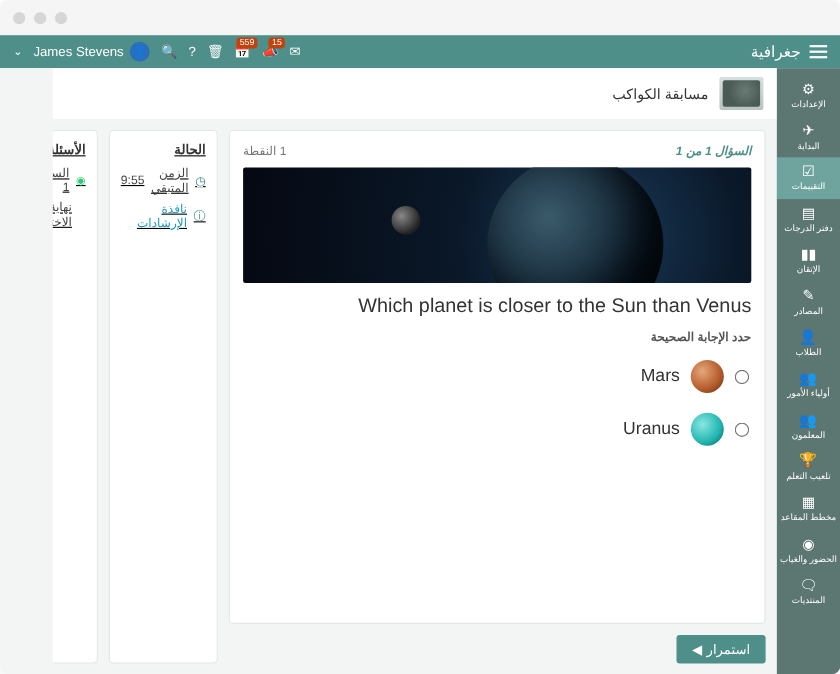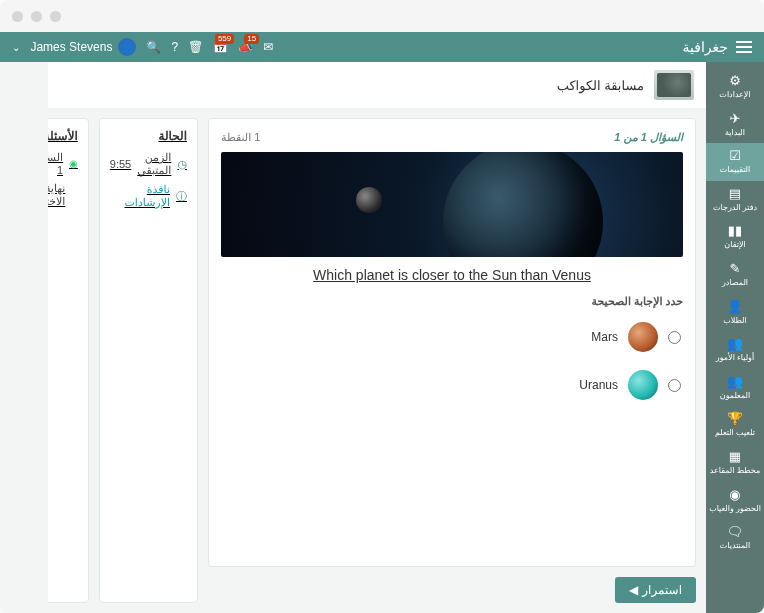--- a/index.html
+++ b/index.html
@@ -39,27 +39,27 @@
 .q-item { display: flex; align-items: center; gap: 6px; margin-bottom: 6px; }
 .q-ico { color: #2ecc71; font-size: 10px; }
 .question-area { flex: 1; display: flex; flex-direction: column; }
 .q-card { background: #fff; border: 1px solid #e3e6e6; border-radius: 4px; padding: 12px; flex: 1; overflow-y: auto; }
 .q-head { display: flex; justify-content: space-between; font-size: 11px; margin-bottom: 8px; }
 .q-counter { color: #4e8f8a; font-style: italic; font-weight: bold; }
 .q-points { color: #777; }
 .hero { width: 100%; height: 105px; border-radius: 2px; margin-bottom: 10px; position: relative; overflow: hidden; background: radial-gradient(circle at 70% 60%, #1a3a5a 0%, #0a1828 40%, #050812 100%); }
 .planet-big { position: absolute; width: 160px; height: 160px; border-radius: 50%; right: 80px; top: -10px; background: radial-gradient(circle at 35% 35%, #3a5a6a, #0a1a2a 65%); box-shadow: inset -20px -20px 40px rgba(0,0,0,.8); }
 .planet-sm { position: absolute; width: 26px; height: 26px; border-radius: 50%; left: 135px; top: 35px; background: radial-gradient(circle at 35% 35%, #888, #222 70%); }
-.q-text { text-align: center; direction: ltr; font-size: 14px; color: #333; margin-bottom: 12px; text-decoration: underline; }
+.q-text { text-align: right; direction: ltr; font-size: 18px; color: #333; margin-bottom: 12px; }
 .q-instr { font-size: 11px; color: #555; font-weight: 600; margin-bottom: 10px; }
 .options { display: flex; flex-direction: column; gap: 10px; }
 .opt { display: flex; align-items: center; gap: 10px; padding: 4px 2px; }
 .opt input { margin: 0; }
 .opt-img { width: 30px; height: 30px; border-radius: 50%; flex: 0 0 auto; }
-.opt-label { font-size: 12px; color: #333; direction: ltr; }
+.opt-label { font-size: 16px; color: #333; direction: ltr; }
 .mars { background: radial-gradient(circle at 35% 35%, #e6a77a, #b35a2a 60%, #5a2a12); }
 .uranus { background: radial-gradient(circle at 35% 35%, #8ae6e0, #20b5b0 60%, #0a5a58); }
 .earth { background: radial-gradient(circle at 35% 35%, #5a9ad6, #2a6ab0 40%, #1a4a20 60%, #0a2a50); }
 .mercury { background: radial-gradient(circle at 35% 35%, #b0a58a, #7a6a4a 60%, #3a2a1a); }
 .footer { margin-top: 10px; }
 .btn { background: #4e8f8a; color: #fff; border: none; border-radius: 3px; padding: 6px 14px; font-size: 12px; cursor: pointer; display: inline-flex; align-items: center; gap: 4px; }
 .thumb { width: 40px; height: 30px; border-radius: 2px; overflow: hidden; position: relative; background: linear-gradient(#d8e0dc, #b8c4c0); }
 .thumb::after { content:""; position:absolute; inset:3px; background: radial-gradient(circle at 60% 40%, #6a7a74 0, #4a5a54 60%); border-radius: 2px; }
 </style>
 </head>

